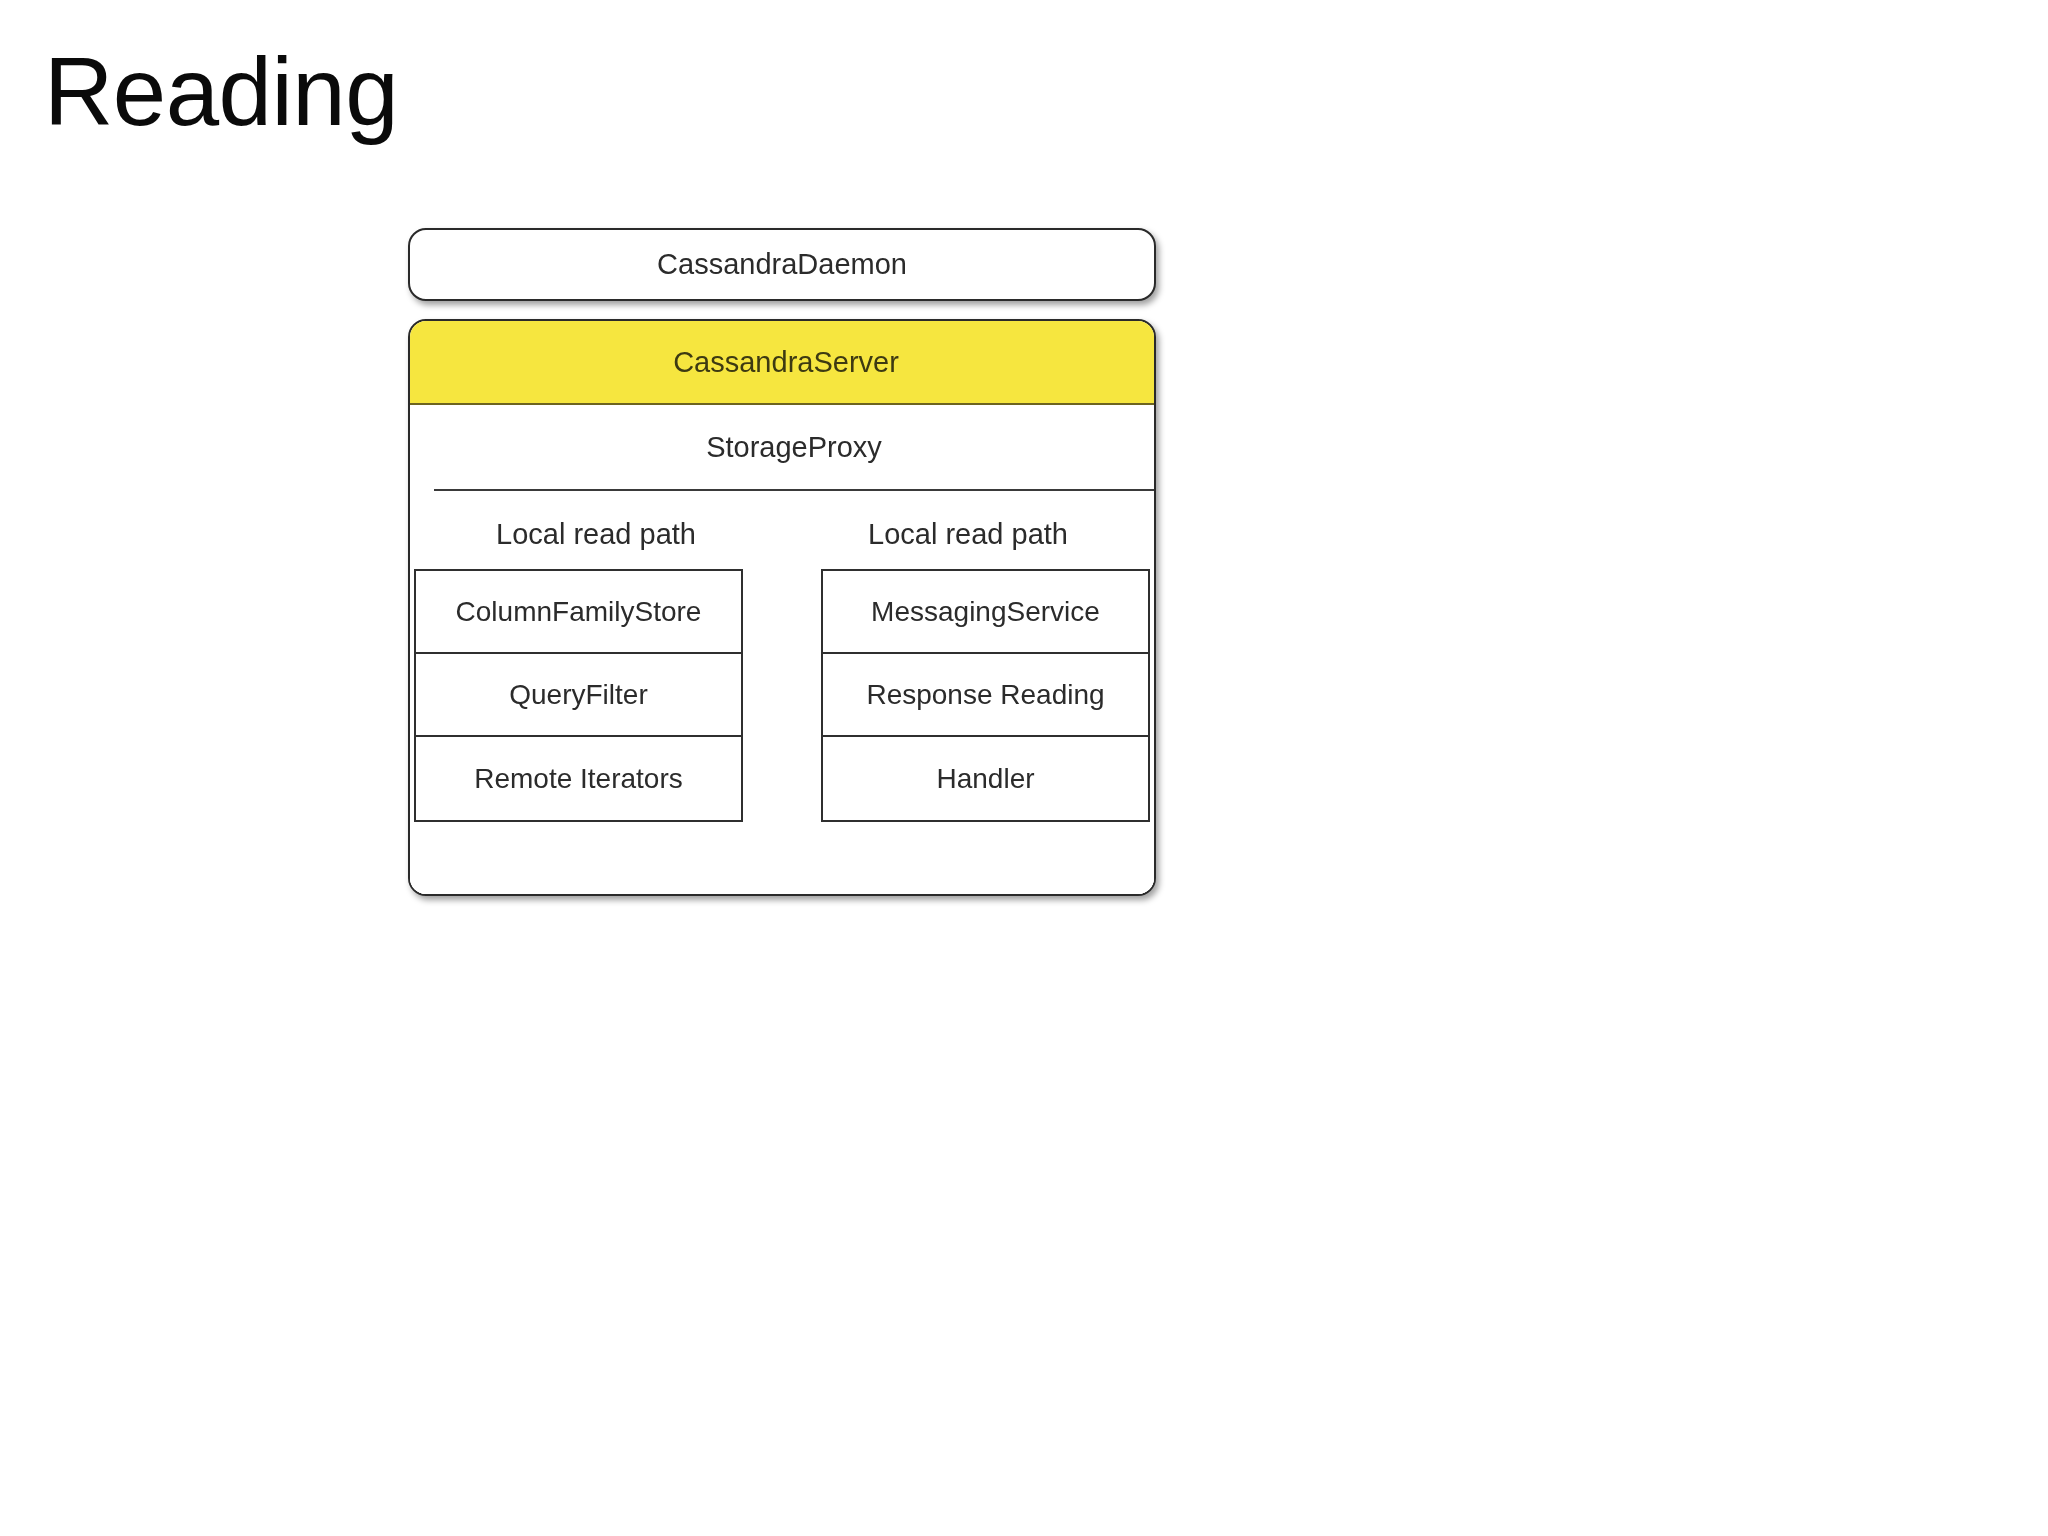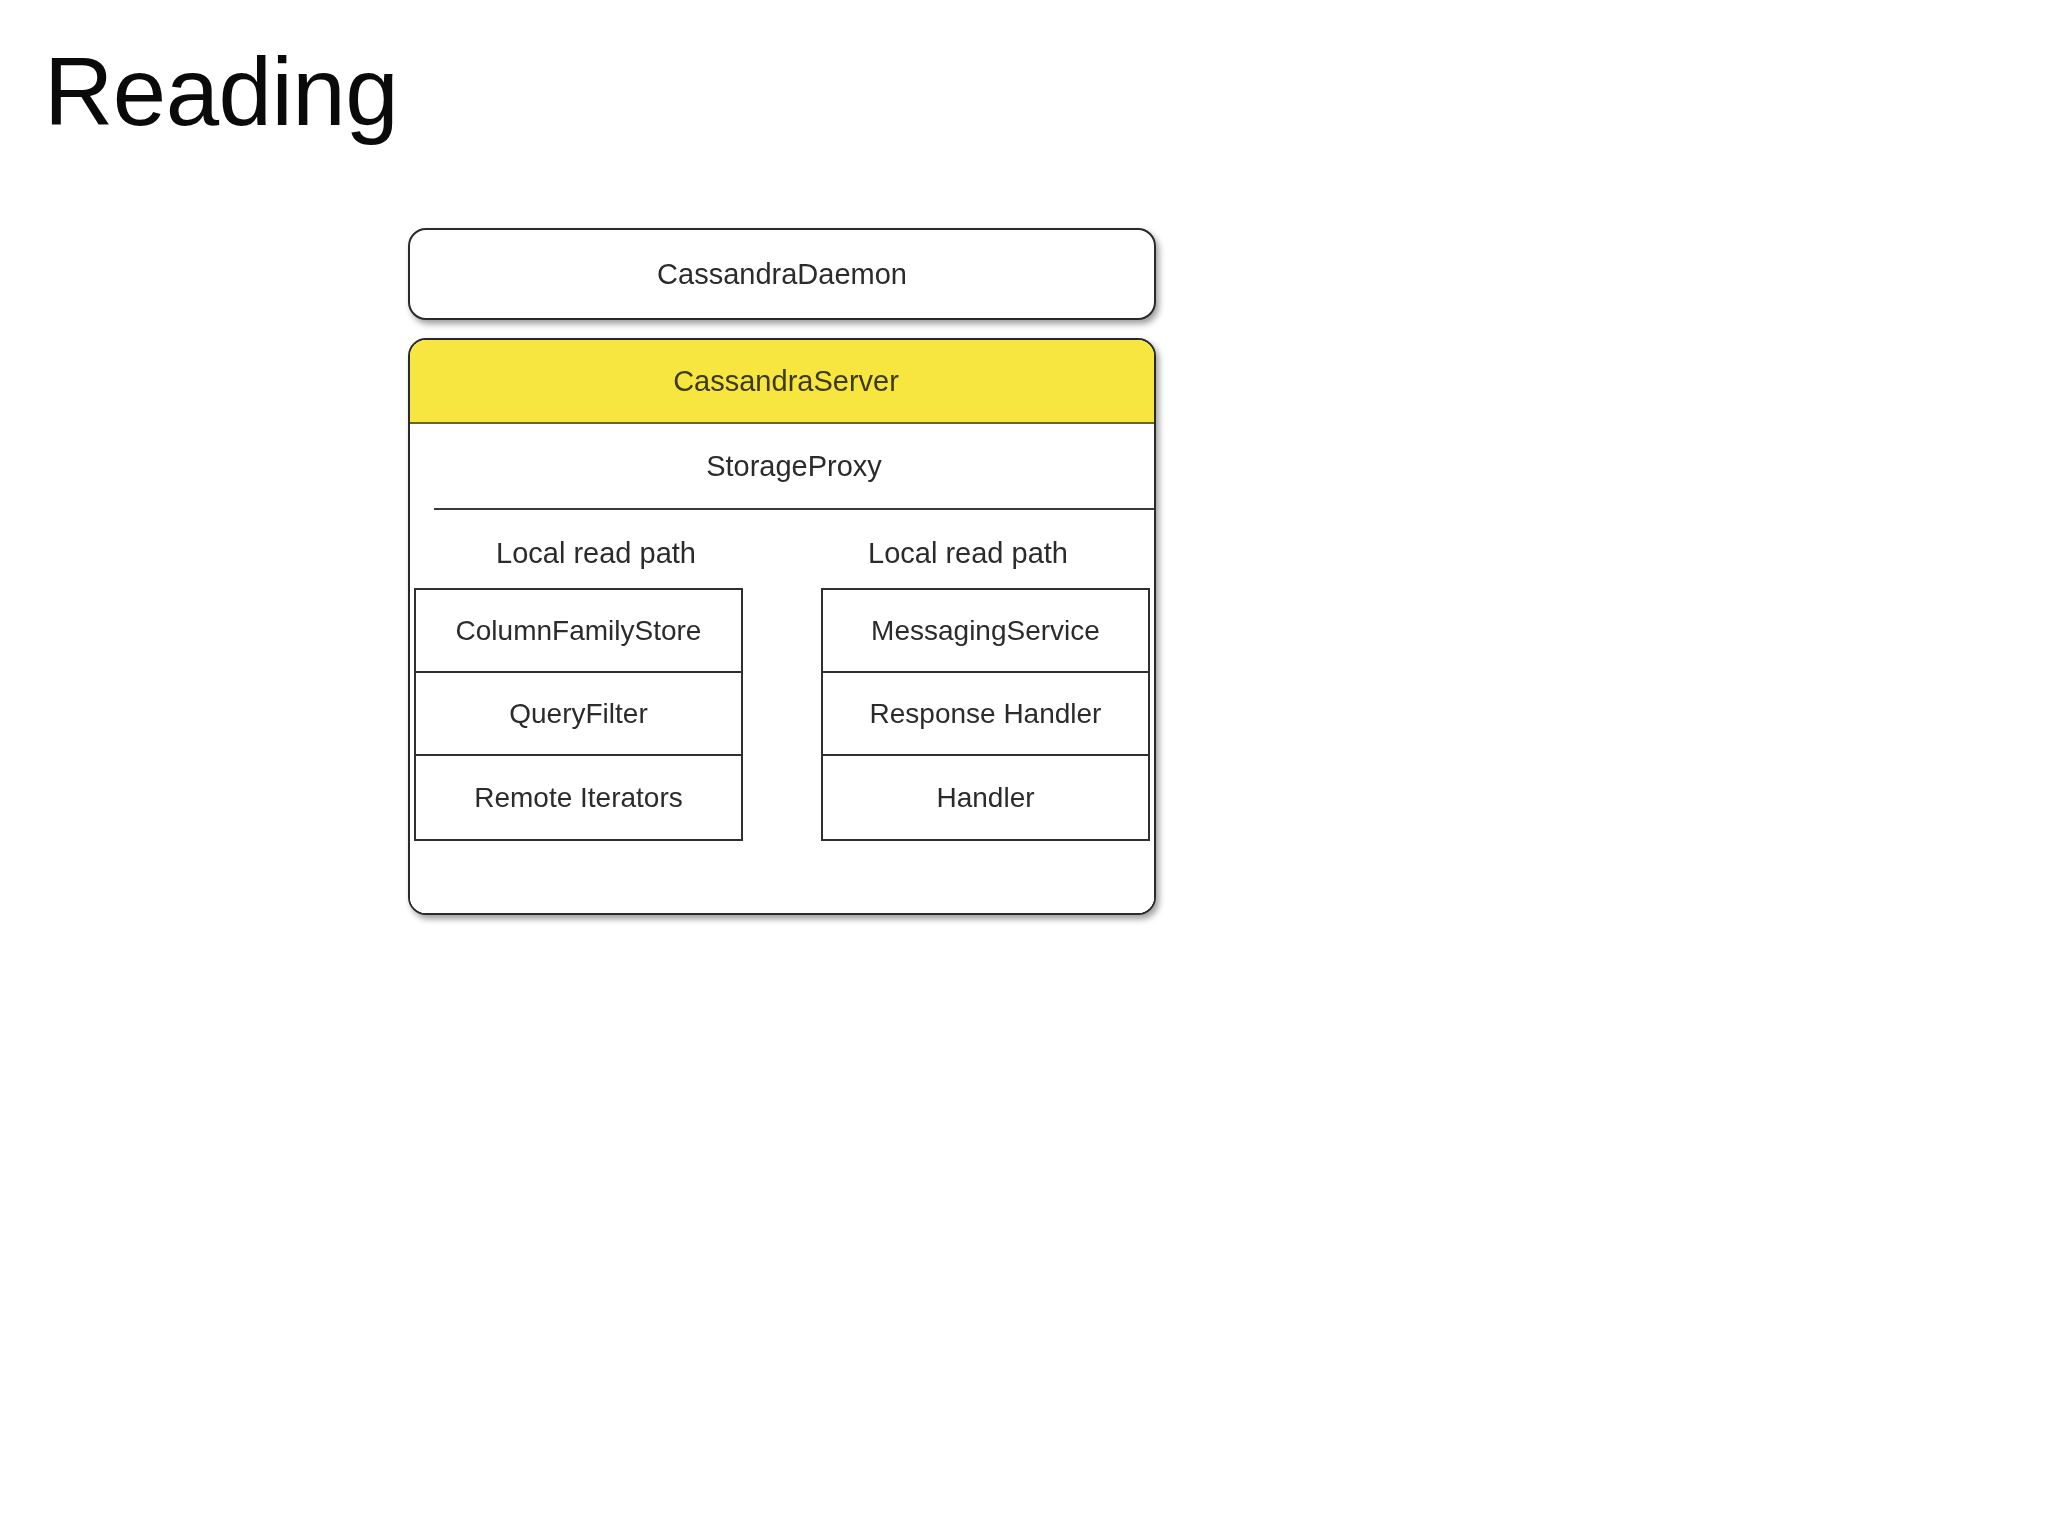--- a/index.html
+++ b/index.html
@@ -32,21 +32,21 @@
   
   .diagram {
     position: absolute;
     left: 408px;
     top: 228px;
     width: 748px;
   }
 
   
   .daemon-box {
-    height: 92px;
+    height: 73px;
     border: 2px solid #2a2a2a;
     border-radius: 18px;
     background: #ffffff;
     box-shadow: 3px 4px 6px rgba(0,0,0,0.38);
     display: flex;
     align-items: center;
     justify-content: center;
     box-sizing: border-box;
   }
   .daemon-label {
@@ -190,21 +190,21 @@
           <div class="path-cell">
             <span class="path-cell-label">Remote Iterators</span>
           </div>
         </div>
 
         <div class="path-column">
           <div class="path-cell">
             <span class="path-cell-label">MessagingService</span>
           </div>
           <div class="path-cell">
-            <span class="path-cell-label">Response Handler</span>
+            <span class="path-cell-label">Response Reading</span>
           </div>
           <div class="path-cell">
             <span class="path-cell-label">Handler</span>
           </div>
         </div>
 
       </div>
 
       <div class="server-footer"></div>
 

